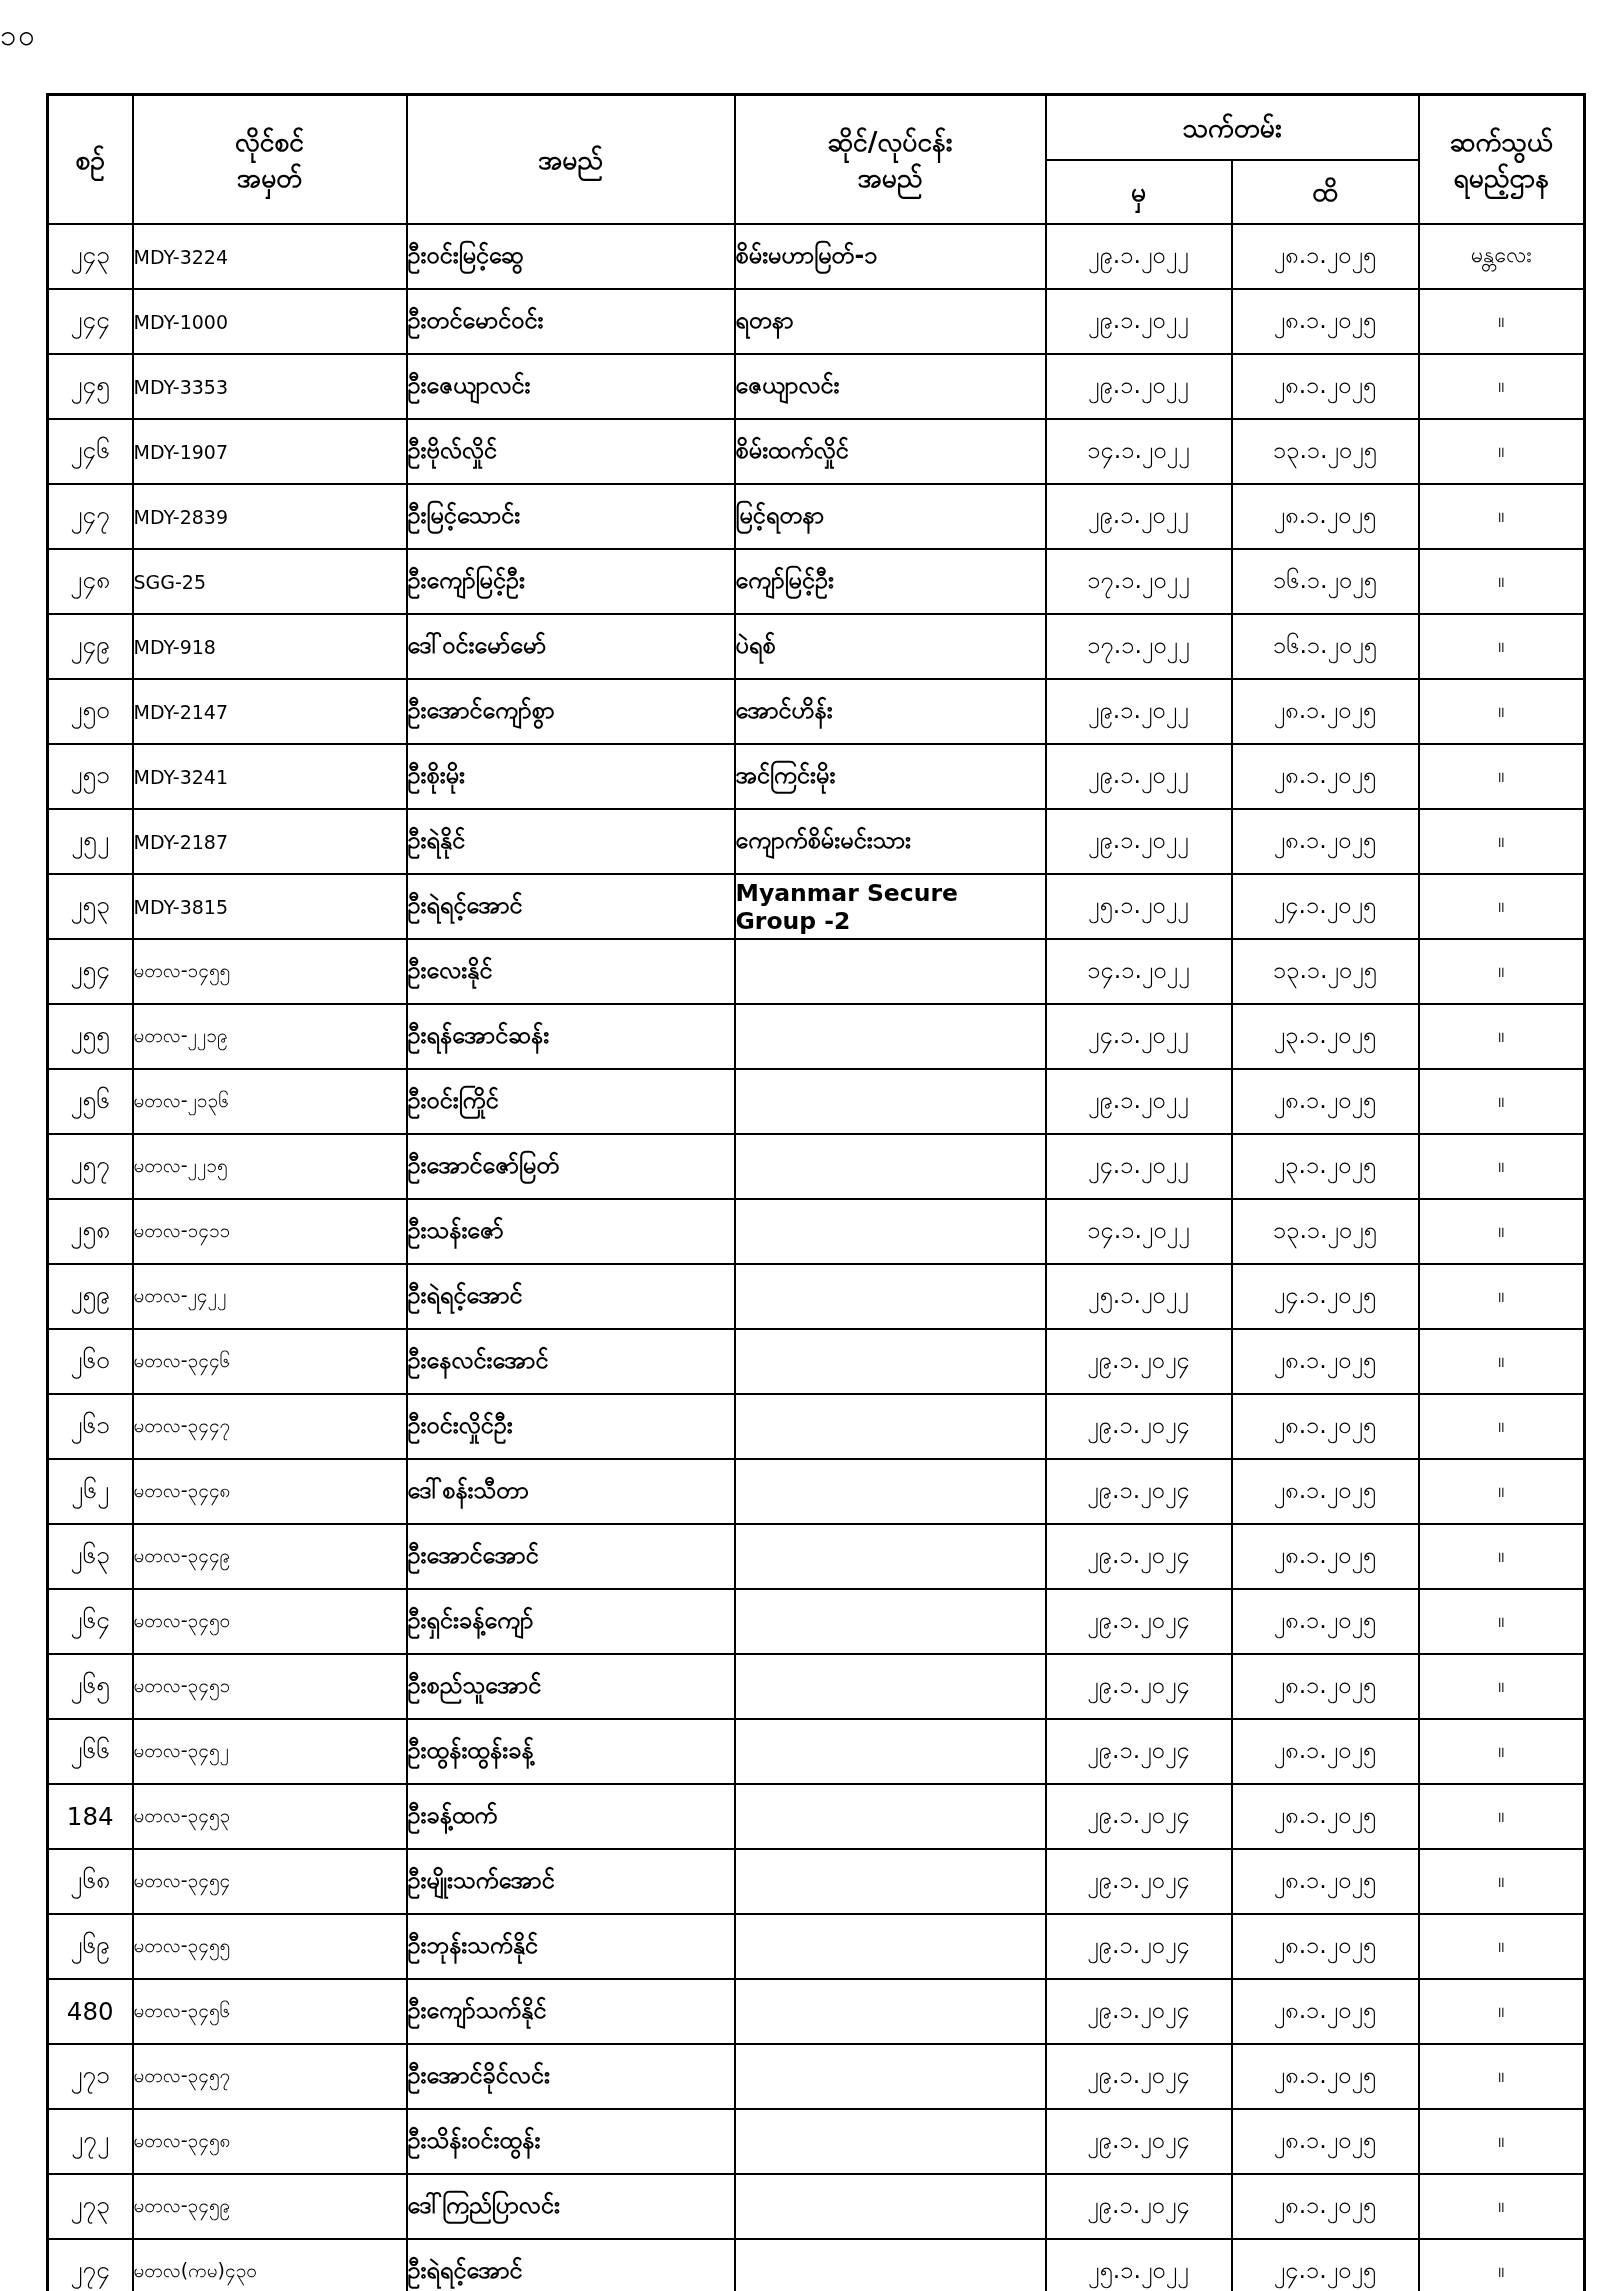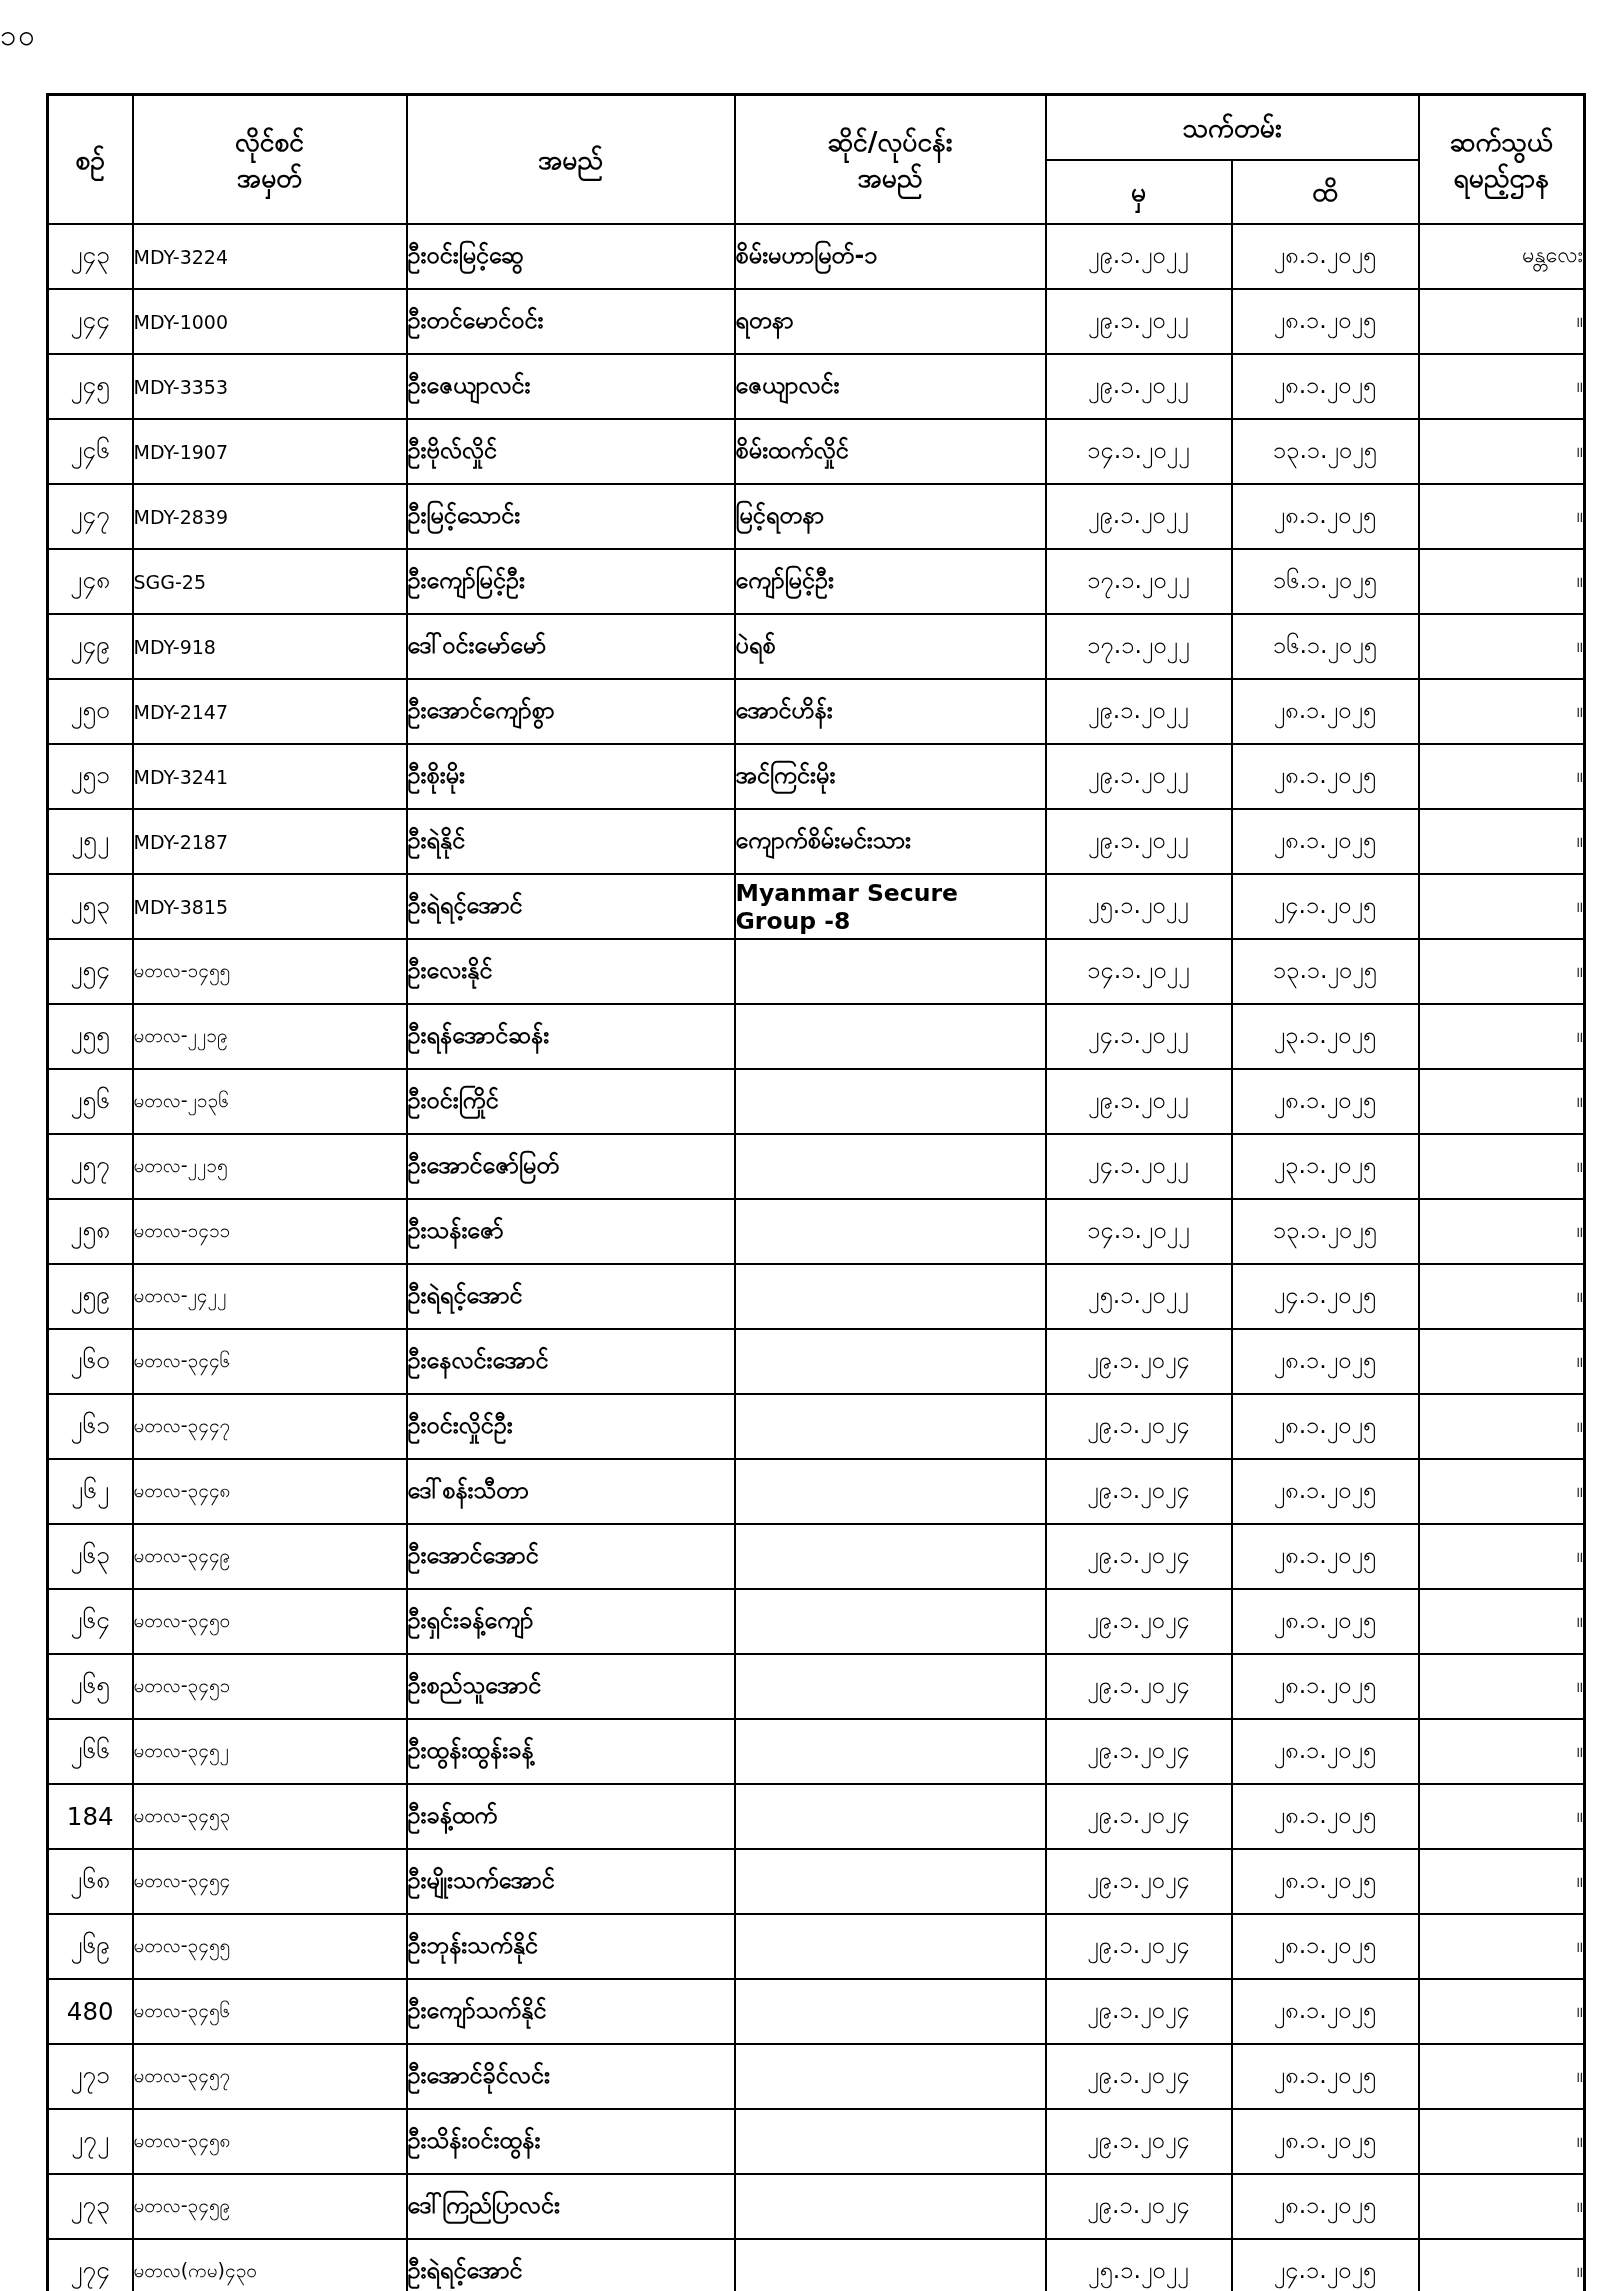--- a/index.html
+++ b/index.html
@@ -81,21 +81,21 @@
   }
   td.cell-shop {
     font-weight: bold;
     font-size: 23.5px;
   }
   td.cell-from, td.cell-to {
     text-align: center;
     font-size: 23.5px;
   }
   td.cell-dept {
-    text-align: right;
+    text-align: center;
     font-size: 21.6px;
   }
 </style>
 </head>
 <body>
 
 <div class="page">
 
   <div class="page-number">၁၀</div>
 
@@ -230,21 +230,21 @@
           <td class="cell-name">ဦးရဲနိုင်</td>
           <td class="cell-shop">ကျောက်စိမ်းမင်းသား</td>
           <td class="cell-from">၂၉.၁.၂၀၂၂</td>
           <td class="cell-to">၂၈.၁.၂၀၂၅</td>
           <td class="cell-dept">။</td>
         </tr>
         <tr>
           <td class="cell-serial">၂၅၃</td>
           <td class="cell-license">MDY-3815</td>
           <td class="cell-name">ဦးရဲရင့်အောင်</td>
-          <td class="cell-shop">Myanmar Secure Group -8</td>
+          <td class="cell-shop">Myanmar Secure Group -2</td>
           <td class="cell-from">၂၅.၁.၂၀၂၂</td>
           <td class="cell-to">၂၄.၁.၂၀၂၅</td>
           <td class="cell-dept">။</td>
         </tr>
         <tr>
           <td class="cell-serial">၂၅၄</td>
           <td class="cell-license">မတလ-၁၄၅၅</td>
           <td class="cell-name">ဦးလေးနိုင်</td>
           <td class="cell-shop"></td>
           <td class="cell-from">၁၄.၁.၂၀၂၂</td>

